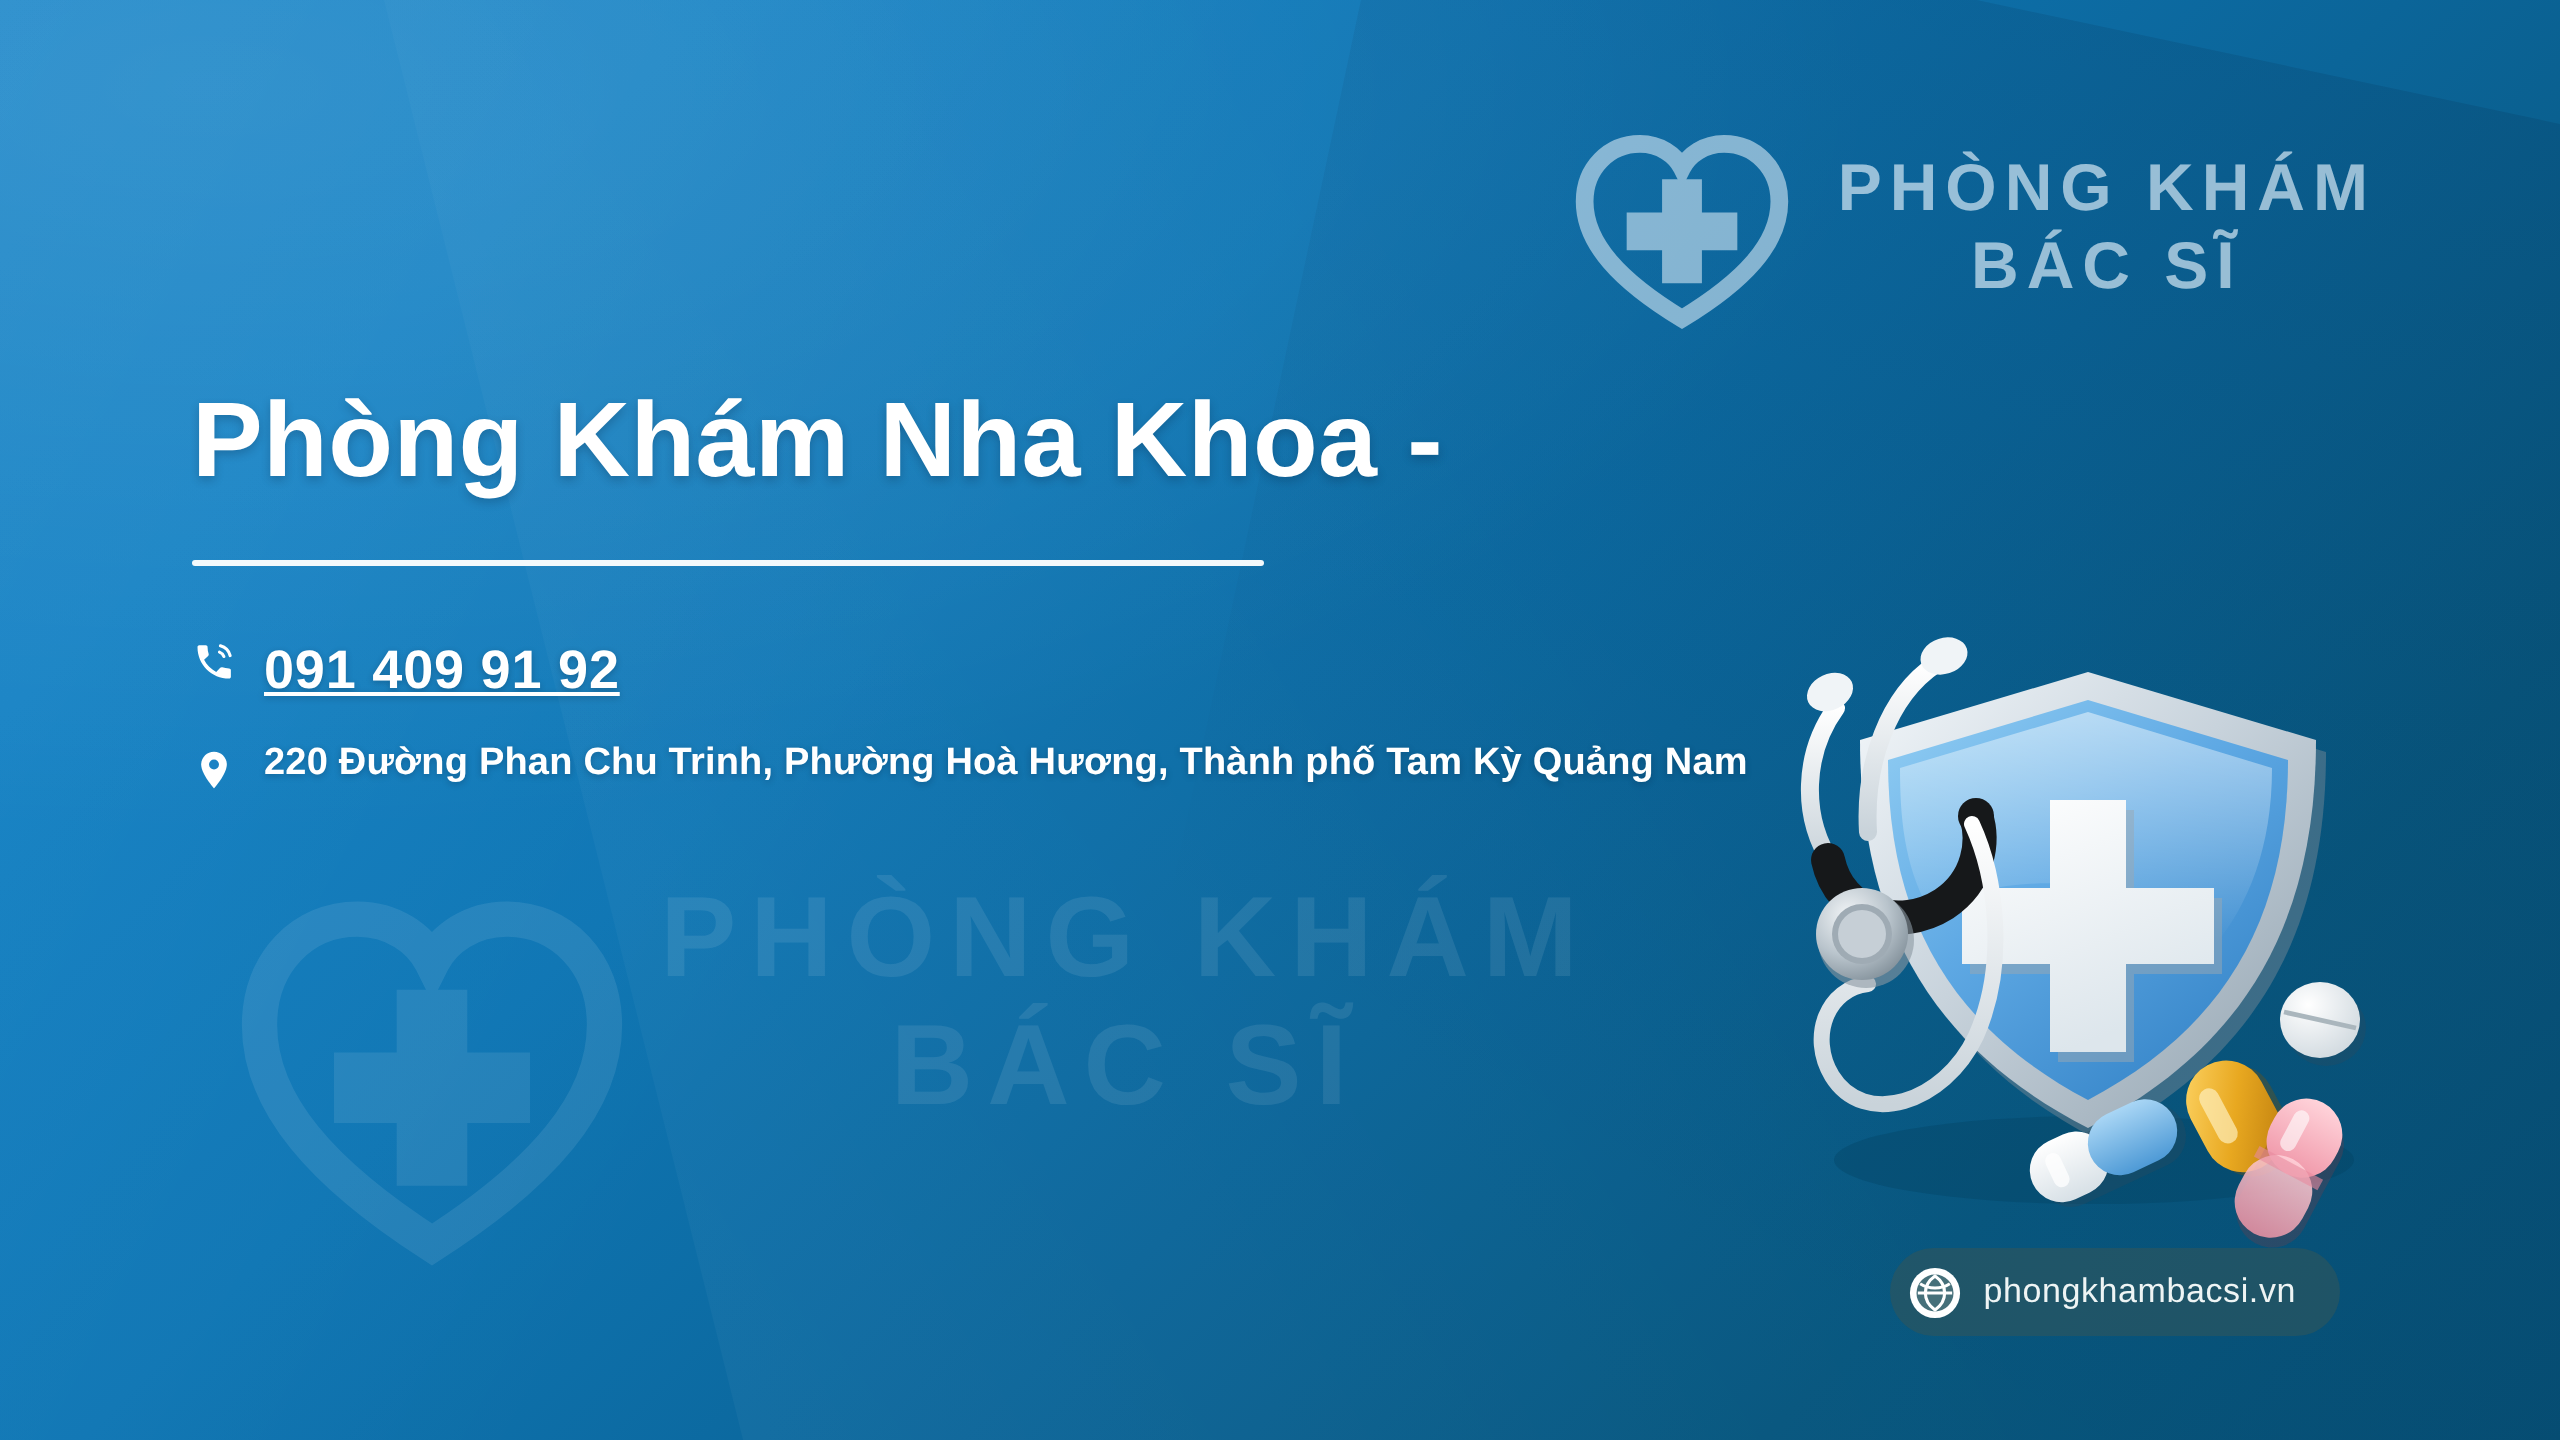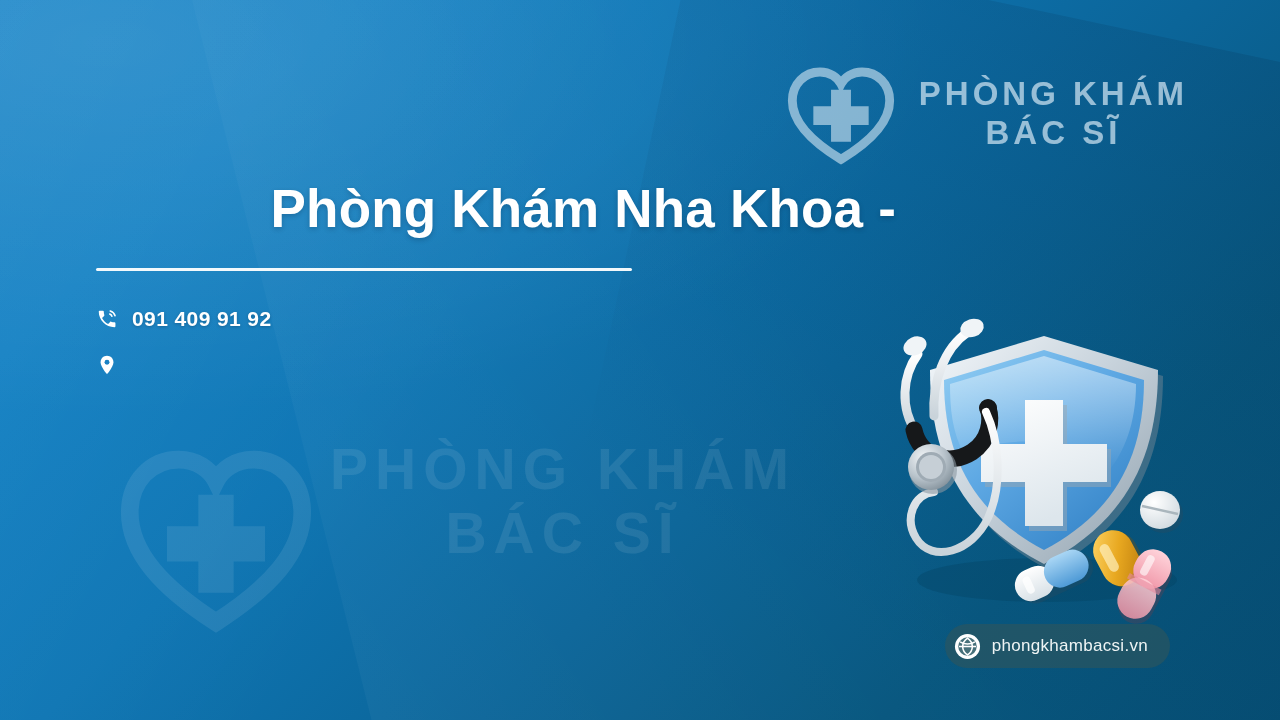--- a/index.html
+++ b/index.html
@@ -57,21 +57,21 @@
   }
   .brand-mark{width:112px;height:104px;opacity:.62;flex:none;}
   .brand-words{
     color:#cfe4f2;opacity:.72;text-align:center;
     font-weight:800;letter-spacing:4px;line-height:1.18;
   }
   .brand-l1{font-size:33px;}
   .brand-l2{font-size:33px;}
 
   
-  .content{position:absolute;left:96px;top:178px;width:800px;text-align:right;}
+  .content{position:absolute;left:96px;top:190px;width:800px;}
   .title{
     color:#ffffff;font-size:53px;font-weight:700;line-height:1.17;
     letter-spacing:.2px;margin:0;
     text-shadow:0 2px 5px rgba(0,20,40,.22);
   }
   .rule{
     width:536px;height:3px;background:#ffffff;opacity:.95;
     margin:28px 0 0 0;border-radius:2px;
   }
   .subtitle{
@@ -79,21 +79,21 @@
     margin:34px 0 0 0;letter-spacing:.1px;
     text-shadow:0 2px 4px rgba(0,20,40,.2);
   }
   .contact{margin-top:34px;}
   .crow{display:flex;align-items:flex-start;gap:14px;margin-bottom:16px;}
   .crow .ico{flex:none;width:22px;height:26px;display:block;margin-top:1px;}
   .ctxt{
     color:#ffffff;font-weight:700;line-height:1.35;
     text-shadow:0 1px 3px rgba(0,20,40,.25);
   }
-  .phone .ctxt{font-size:21px;letter-spacing:.4px;}
+  .phone .ctxt{font-size:27px;letter-spacing:.4px;text-decoration:underline;}
   .addr{margin-bottom:0;}
   .addr .ctxt{font-size:19px;max-width:830px;letter-spacing:.1px;}
   .addr .ico{margin-top:3px;}
 
   
   .art{position:absolute;right:78px;top:312px;width:330px;height:300px;}
   .art svg{display:block;width:100%;height:100%;overflow:visible;}
 
   
   .url-badge{
@@ -260,20 +260,21 @@
           <path d="M15 6.6a4.2 4.2 0 0 1 2.4 2.4" stroke="#ffffff" stroke-width="1.7" fill="none" stroke-linecap="round"></path>
         </svg>
         <div class="ctxt">091 409 91 92</div>
       </div>
 
       <div class="crow addr">
         <svg class="ico" viewBox="0 0 24 24">
           <path d="M12 2C8.1 2 5 5.1 5 9c0 5.2 7 13 7 13s7-7.8 7-13c0-3.9-3.1-7-7-7z" fill="#ffffff"></path>
           <circle cx="12" cy="9" r="2.7" fill="#1b82c4"></circle>
         </svg>
+        <div class="ctxt">220 Đường Phan Chu Trinh,  Phường Hoà Hương,  Thành phố Tam Kỳ Quảng Nam</div>
       </div>
 
     </div>
   </div>
 
   <div class="url-badge">
     <svg class="globe" viewBox="0 0 28 28">
       <circle cx="14" cy="14" r="13" fill="#ffffff"></circle>
       <circle cx="14" cy="14" r="9.6" fill="#46707a"></circle>
       <path d="M14 5.2c3.4 2.4 5 5.6 5 8.8s-1.6 6.4-5 8.8c-3.4-2.4-5-5.6-5-8.8s1.6-6.4 5-8.8z" fill="none" stroke="#ffffff" stroke-width="1.6"></path>

